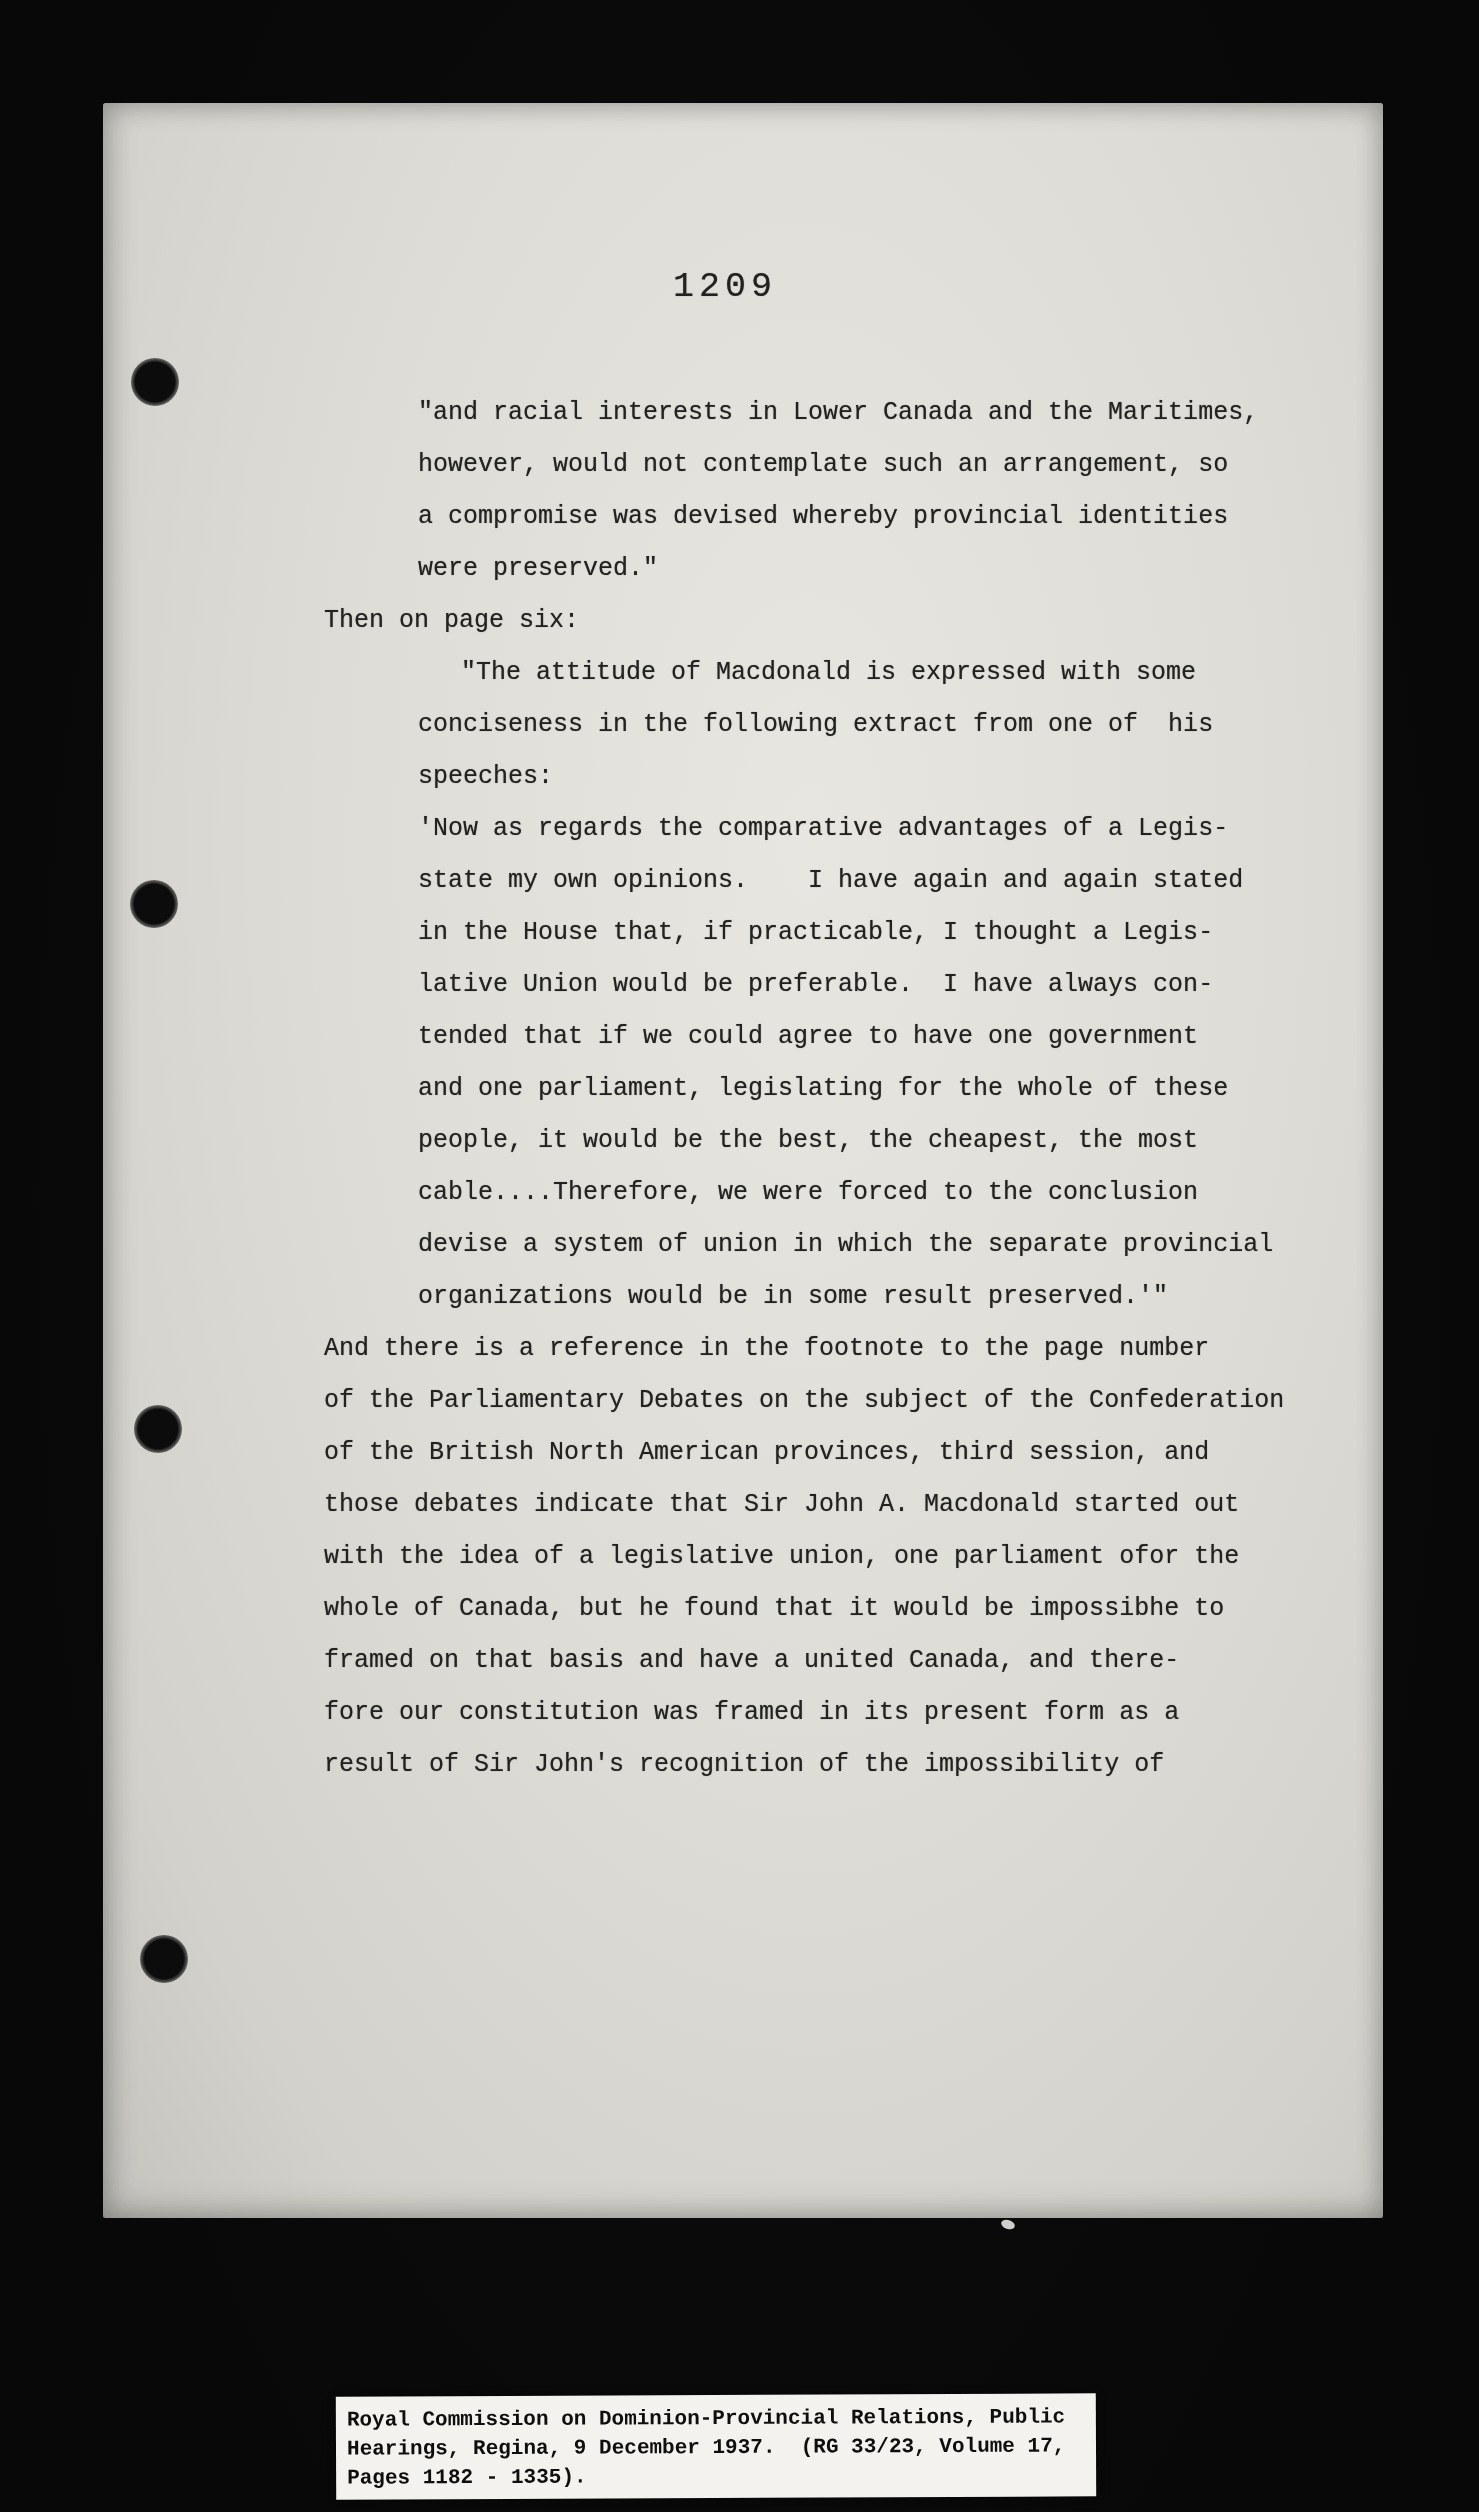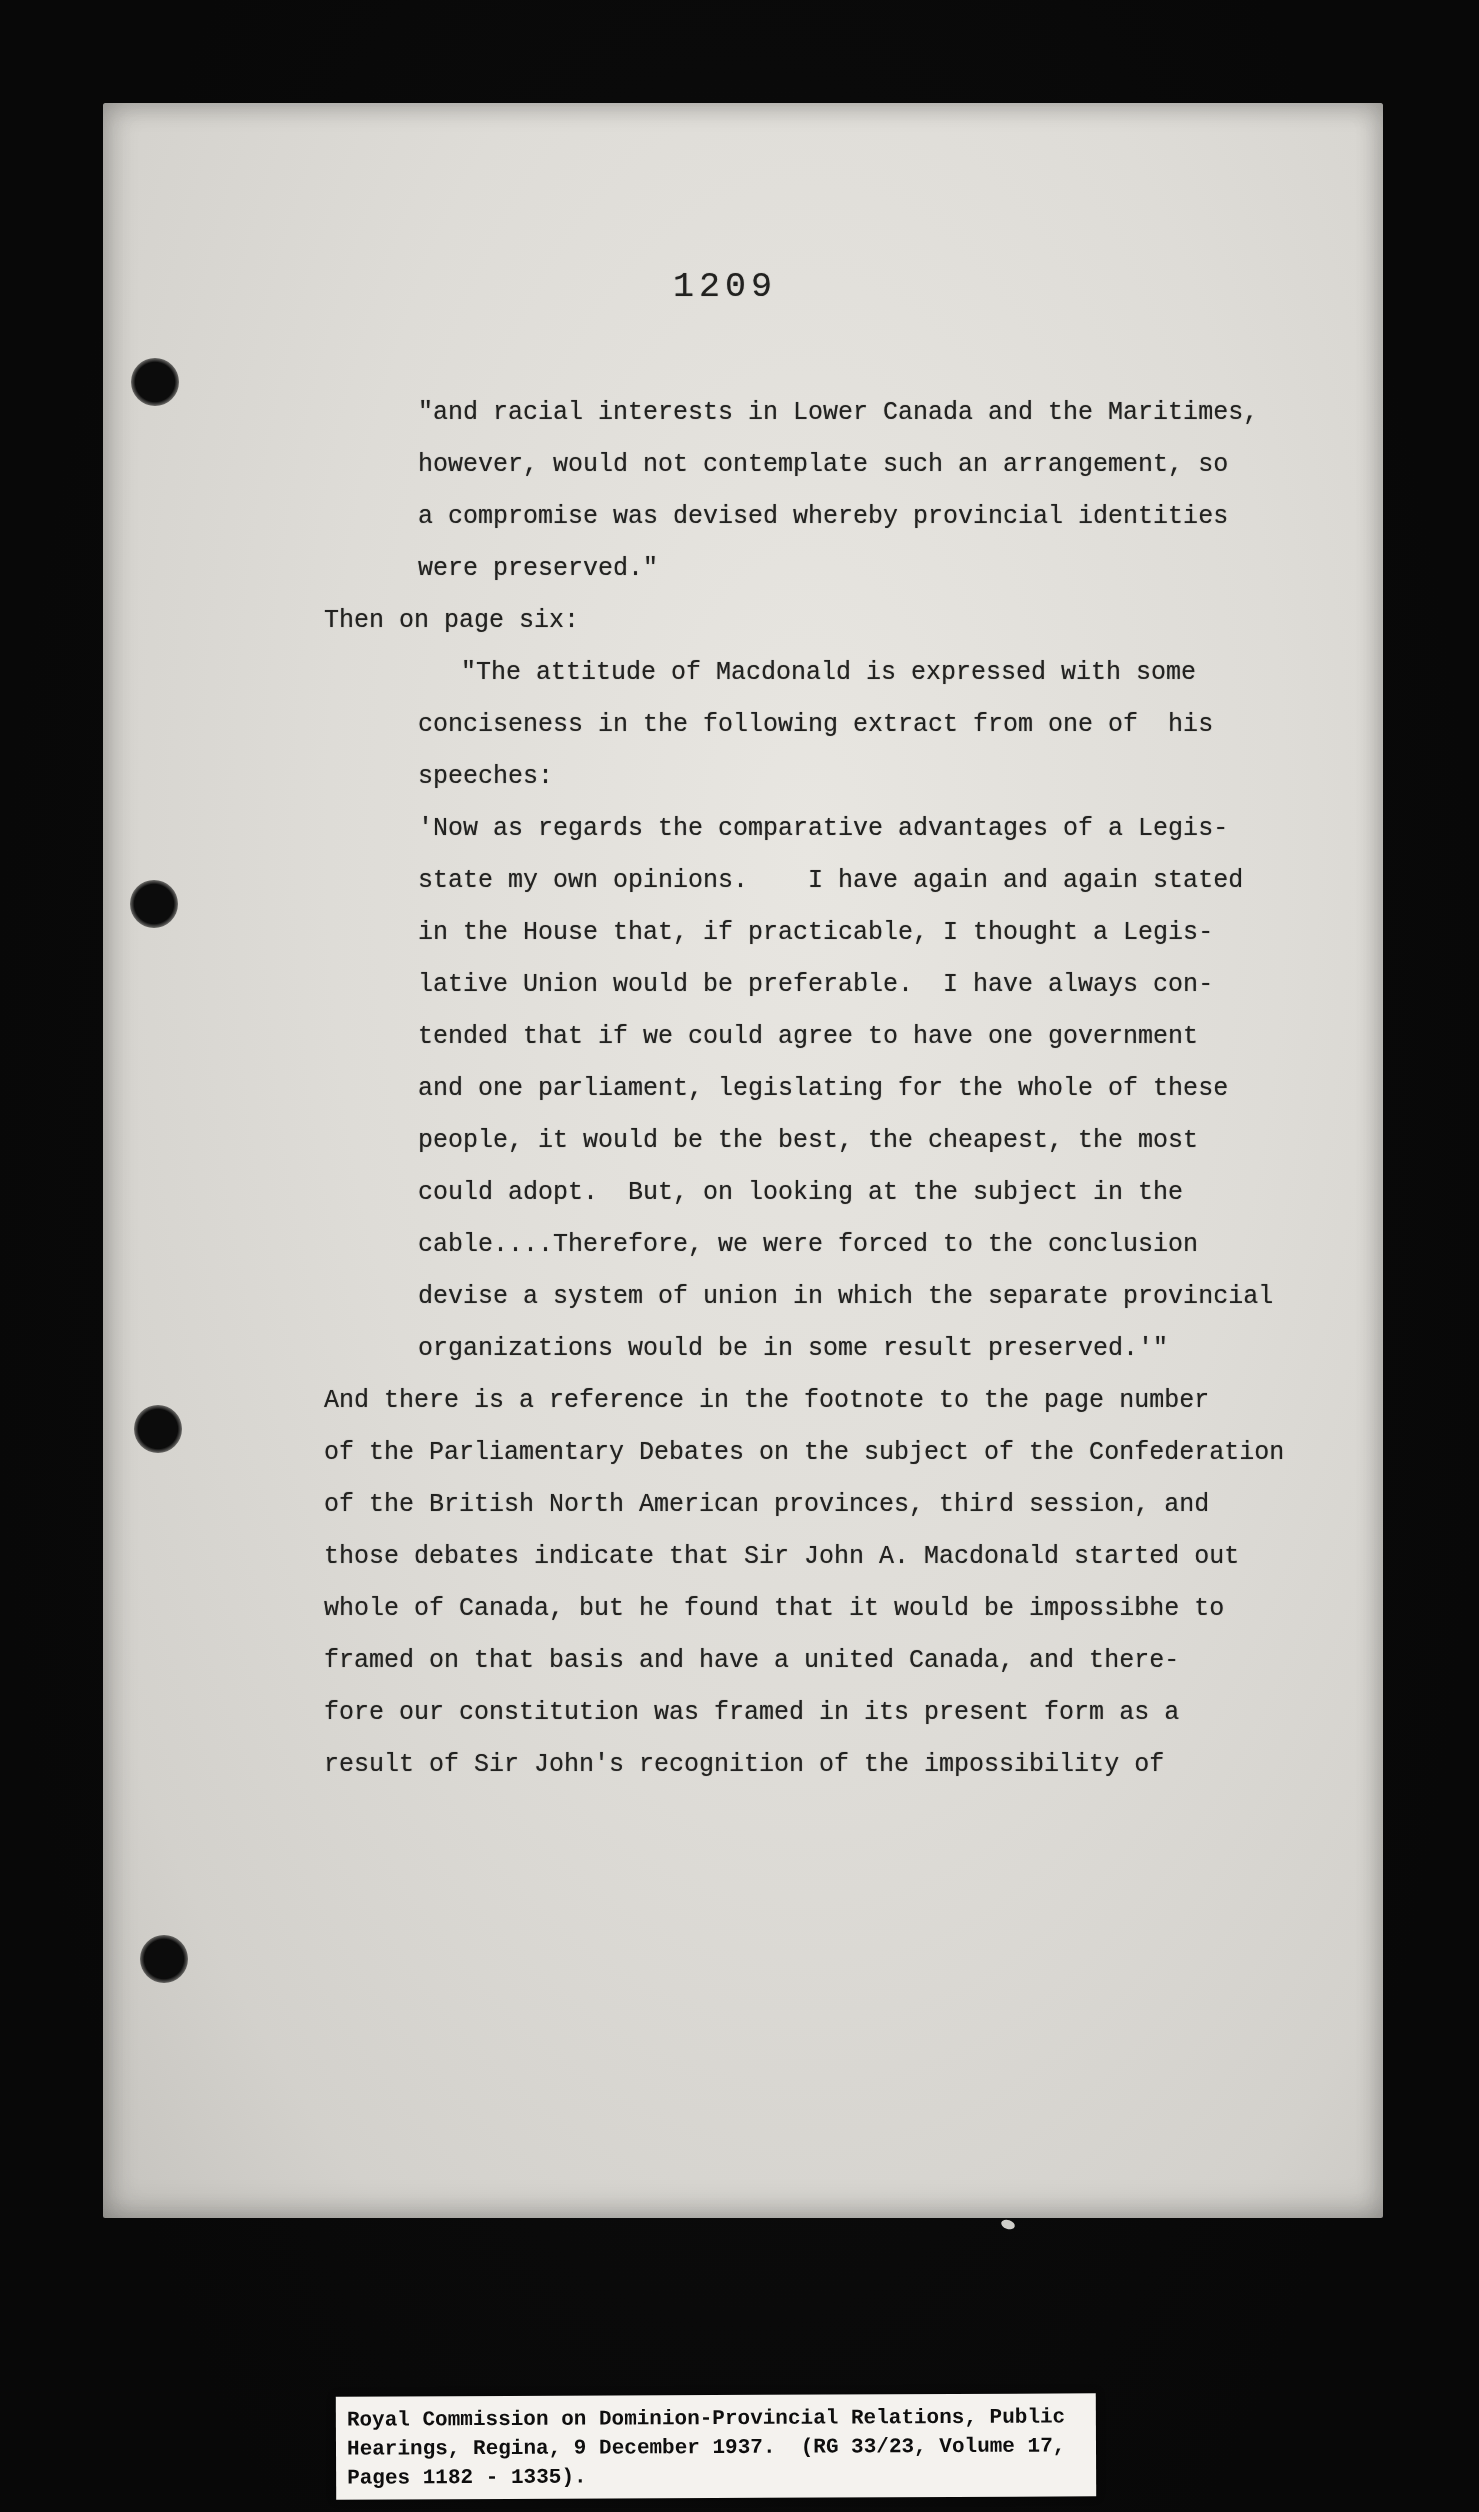--- a/index.html
+++ b/index.html
@@ -93,28 +93,28 @@
     <div class="tline indent-2">"The attitude of Macdonald is expressed with some</div>
     <div class="tline indent-1">conciseness in the following extract from one of  his</div>
     <div class="tline indent-1">speeches:</div>
     <div class="tline indent-1">'Now as regards the comparative advantages of a Legis-</div>
     <div class="tline indent-1">state my own opinions.    I have again and again stated</div>
     <div class="tline indent-1">in the House that, if practicable, I thought a Legis-</div>
     <div class="tline indent-1">lative Union would be preferable.  I have always con-</div>
     <div class="tline indent-1">tended that if we could agree to have one government</div>
     <div class="tline indent-1">and one parliament, legislating for the whole of these</div>
     <div class="tline indent-1">people, it would be the best, the cheapest, the most</div>
-    <div class="tline indent-1">could adopt.  But, on looking at the subject in the</div>
     <div class="tline indent-1">cable....Therefore, we were forced to the conclusion</div>
     <div class="tline indent-1">devise a system of union in which the separate provincial</div>
     <div class="tline indent-1">organizations would be in some result preserved.'"</div>
     <div class="tline indent-0">And there is a reference in the footnote to the page number</div>
     <div class="tline indent-0">of the Parliamentary Debates on the subject of the Confederation</div>
     <div class="tline indent-0">of the British North American provinces, third session, and</div>
     <div class="tline indent-0">those debates indicate that Sir John A. Macdonald started out</div>
+    <div class="tline indent-0">with the idea of a legislative union, one parliament ofor the</div>
     <div class="tline indent-0">whole of Canada, but he found that it would be impossibhe to</div>
     <div class="tline indent-0">framed on that basis and have a united Canada, and there-</div>
     <div class="tline indent-0">fore our constitution was framed in its present form as a</div>
     <div class="tline indent-0">result of Sir John's recognition of the impossibility of</div>
   </div>
 
 <div class="dust-speck"></div>
 
 <div class="citation">
   <div>

